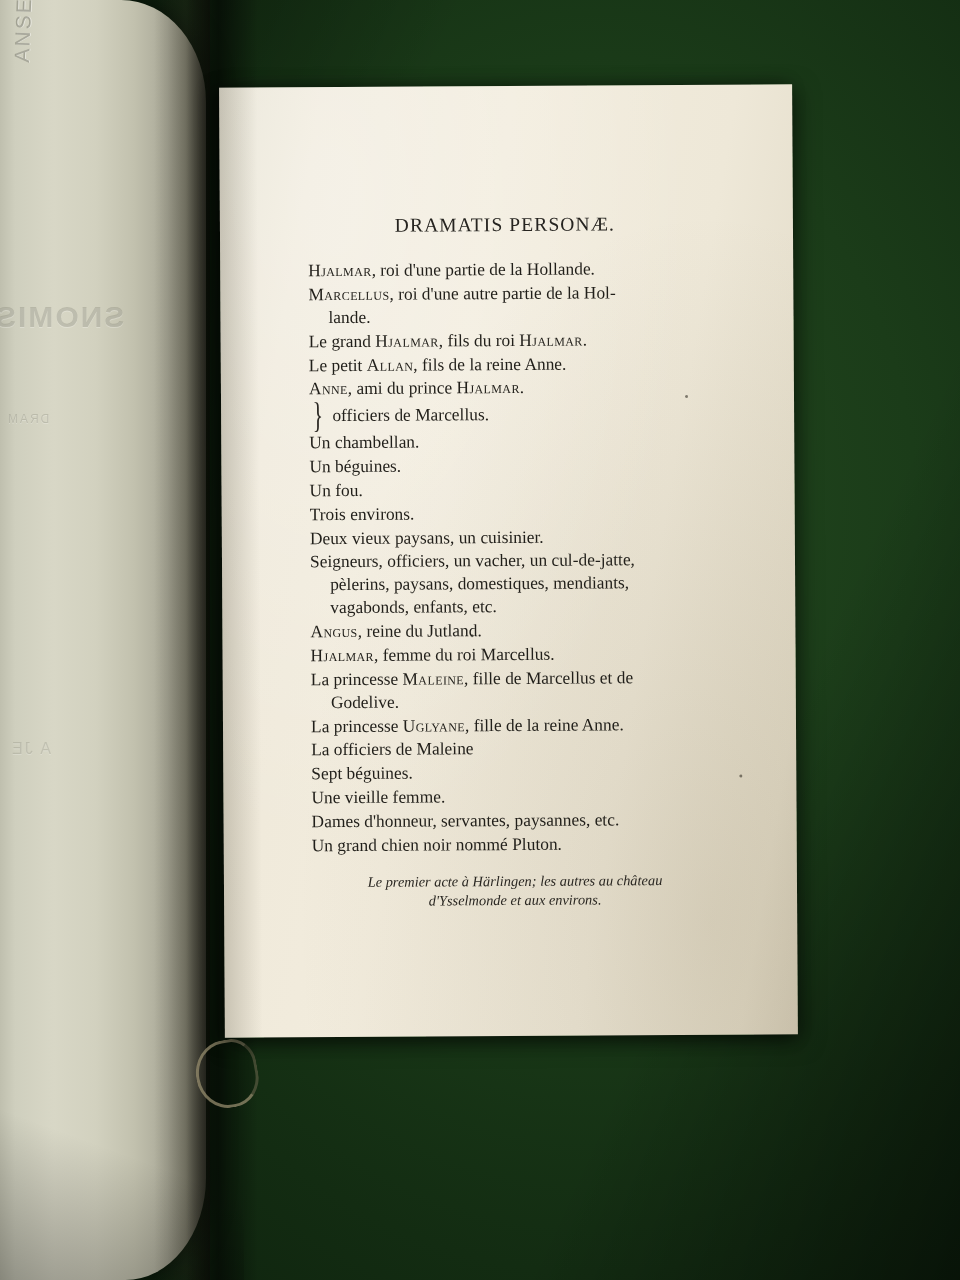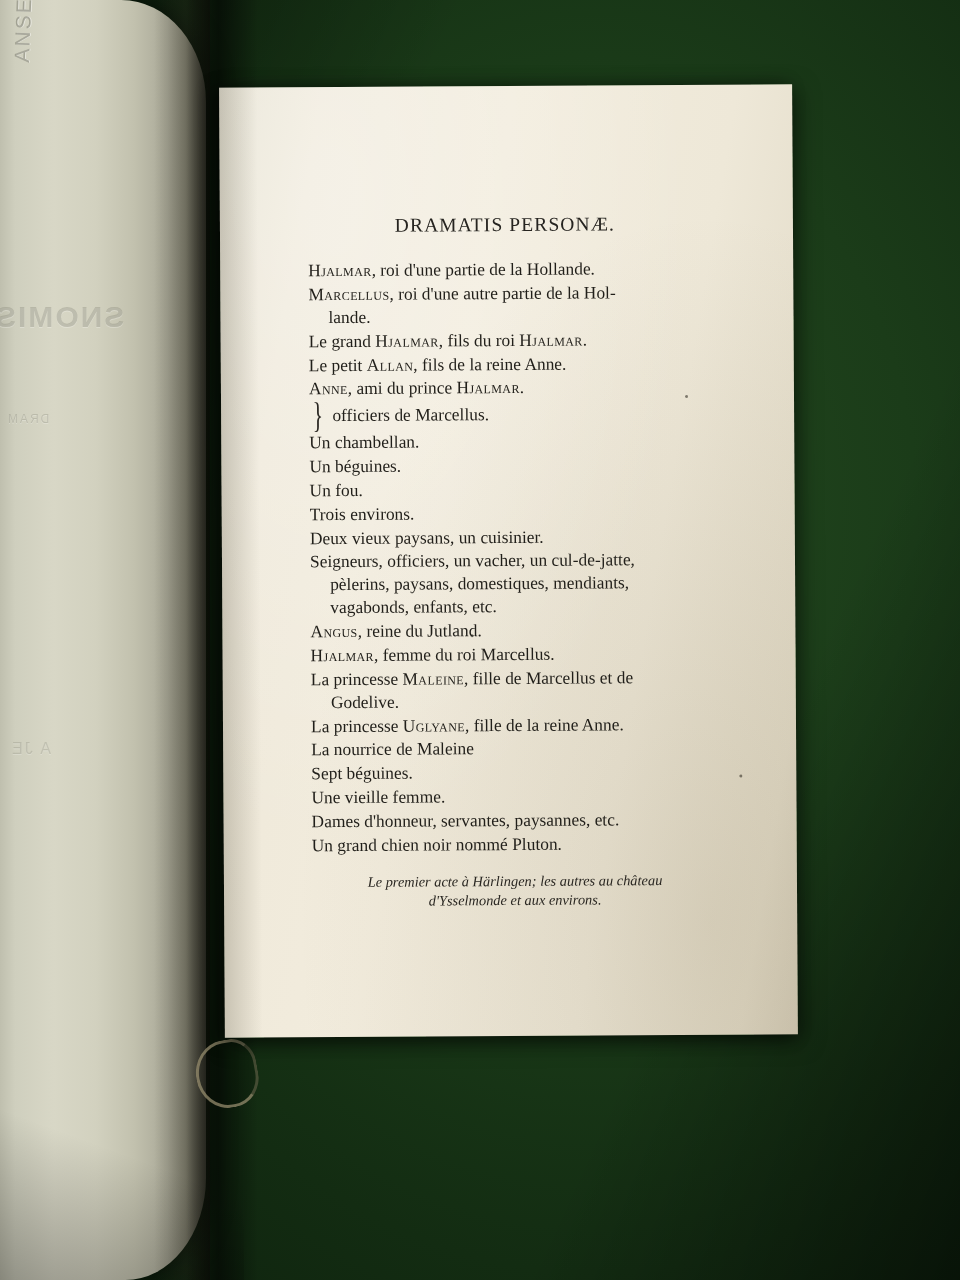--- a/index.html
+++ b/index.html
@@ -327,21 +327,21 @@
     <p class="entry">
       <span>La princesse </span><span class="sc">Maleine</span><span>, fille de Marcellus et de</span>
       <span class="cont">Godelive.</span>
     </p>
 
     <p class="entry">
       <span>La princesse </span><span class="sc">Uglyane</span><span>, fille de la reine Anne.</span>
     </p>
 
     <p class="entry">
-      <span>La nourrice de Maleine</span><span></span>
+      <span>La officiers de Maleine</span><span></span>
     </p>
 
     <p class="entry">
       <span>Sept béguines</span><span>.</span>
     </p>
 
     <p class="entry">
       <span>Une vieille femme</span><span>.</span>
     </p>
 

